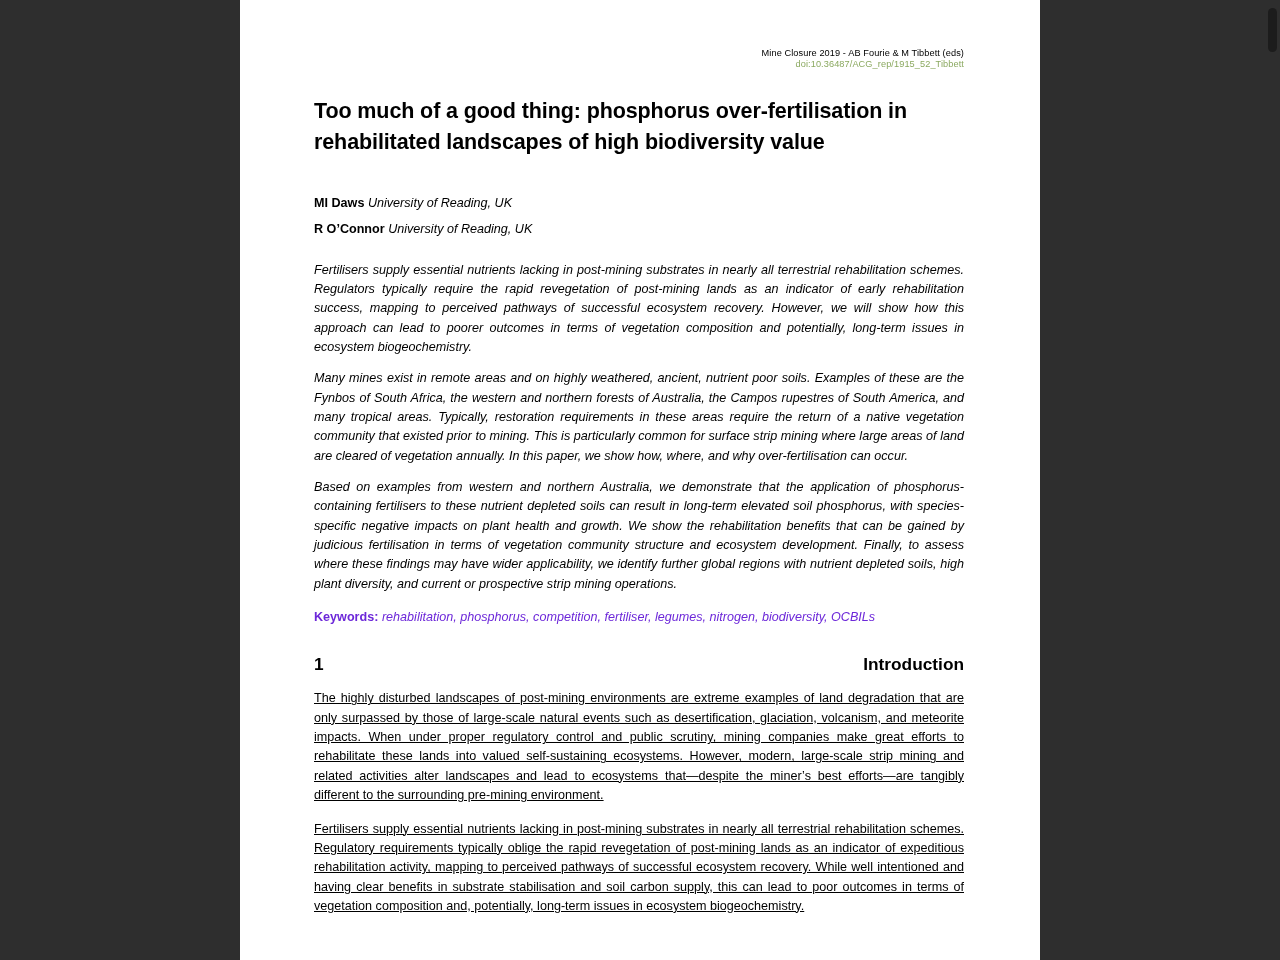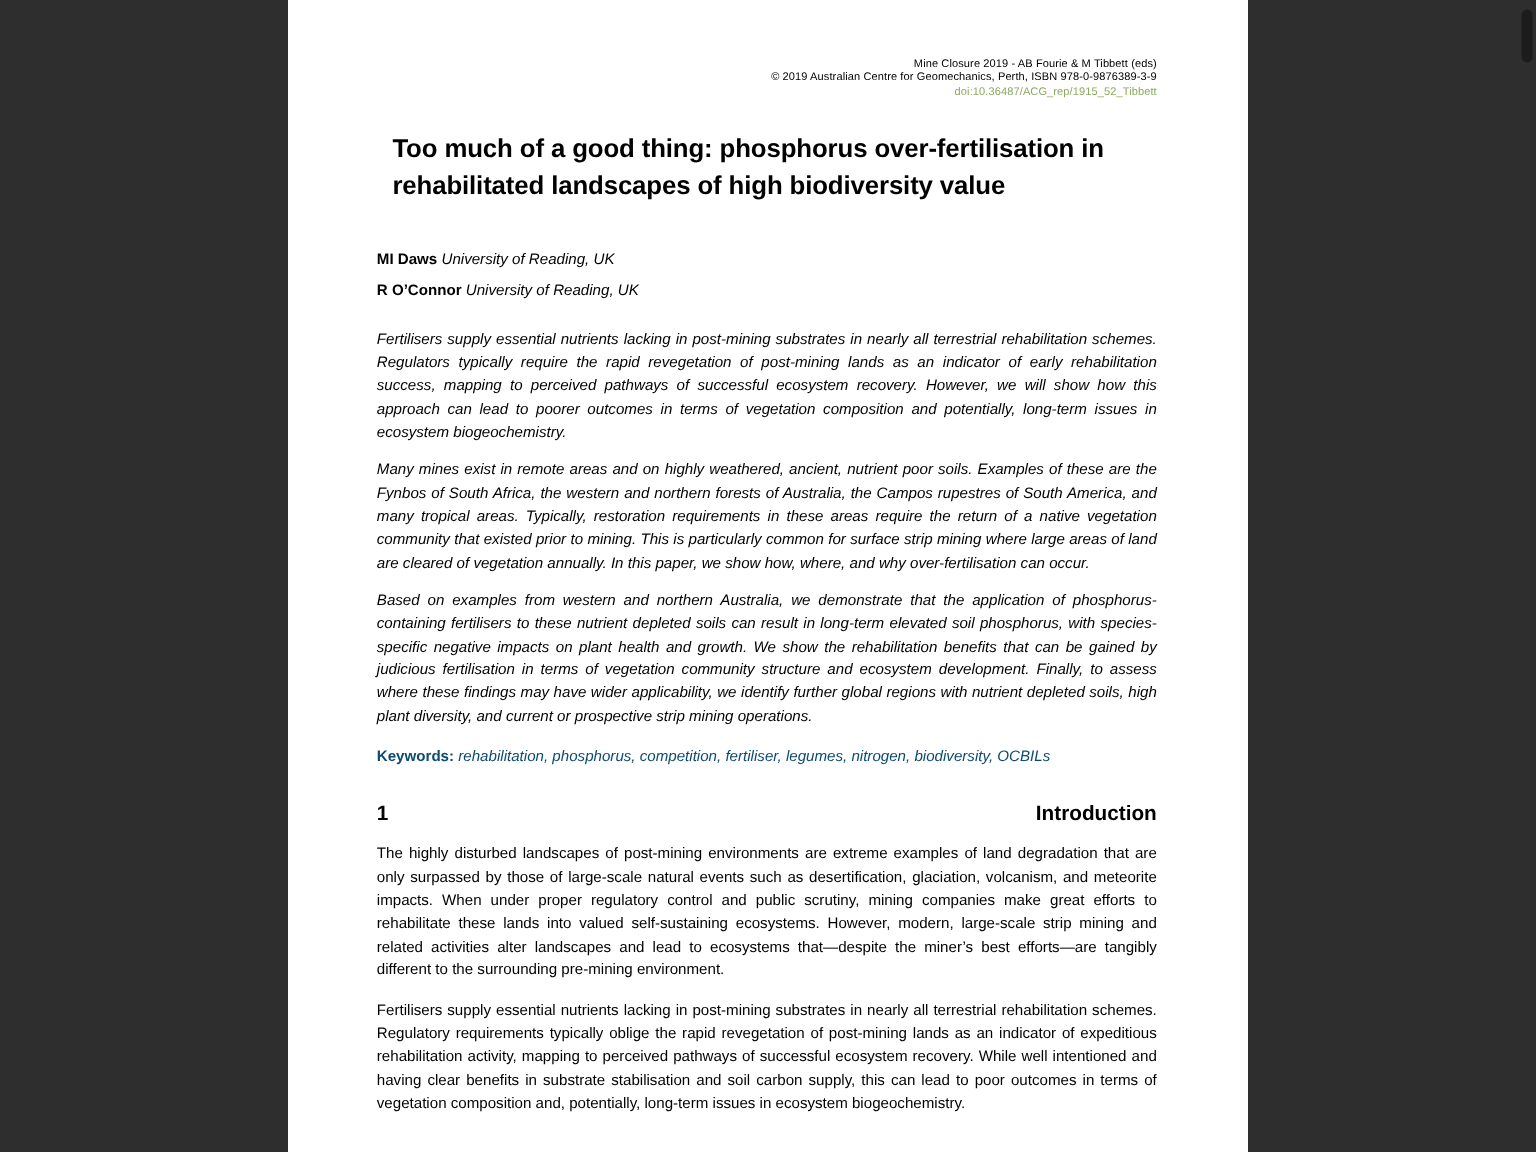--- a/index.html
+++ b/index.html
@@ -53,21 +53,21 @@
 
   
   .content {
     position: absolute;
     left: 74px;
     top: 96px;
     width: 650px;
   }
 
   h1.title {
-    margin: 13px;
+    margin: 0;
     font-size: 21.5px;
     line-height: 31px;
     font-weight: bold;
     letter-spacing: -0.005em;
     color: #000;
   }
 
   .authors { margin-top: 33px; }
   .author-line {
     font-size: 12.6px;
@@ -97,21 +97,21 @@
     text-align: justify;
     color: #000;
   }
   p.abs.first { margin-top: 18px; }
 
   p.keywords {
     margin: 0;
     margin-top: 14px;
     font-size: 12.6px;
     line-height: 19.35px;
-    color: #0c4a6e;
+    color: #6d28d9;
   }
   p.keywords .kw-label { font-weight: bold; }
   p.keywords .kw-list { font-style: italic; }
 
   .numbered-head {
     margin-top: 26px;
     display: flex;
     font-size: 17.3px;
     line-height: 22px;
     font-weight: bold;
@@ -120,20 +120,21 @@
   .numbered-head .num { width: 58px; flex: 0 0 58px; }
   .numbered-head .htext { flex: 1 1 auto; text-align: right; }
 
   p.body {
     margin: 0;
     margin-top: 14px;
     font-size: 12.6px;
     line-height: 19.35px;
     text-align: justify;
     color: #000;
+    text-decoration: underline;
   }
 
   
   #scrollbar {
     position: absolute;
     right: 0;
     top: 0;
     width: 15px;
     height: 960px;
     background: #2e2e2e;
@@ -150,21 +151,20 @@
 </style>
 </head>
 <body>
 
 <div id="viewer">
 
   <div id="page">
 
     <div class="doc-header">
       <span class="hdr-line">Mine Closure 2019 - AB Fourie &amp; M Tibbett (eds)</span>
-      <span class="hdr-line">© 2019 Australian Centre for Geomechanics, Perth, ISBN 978-0-9876389-3-9</span>
       <span class="doi">doi:10.36487/ACG_rep/1915_52_Tibbett</span>
     </div>
 
     <div class="content">
 
       <h1 class="title">Too much of a good thing: phosphorus over-fertilisation in rehabilitated landscapes of high biodiversity value</h1>
 
       <div class="authors">
         <div class="author-line">
           <span class="a-name">MI Daws</span>

